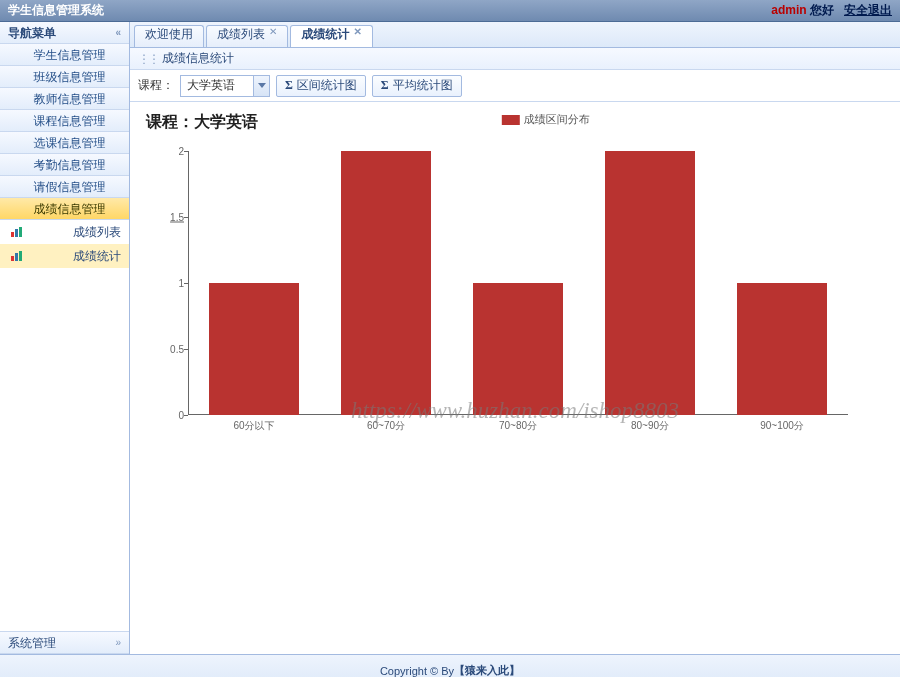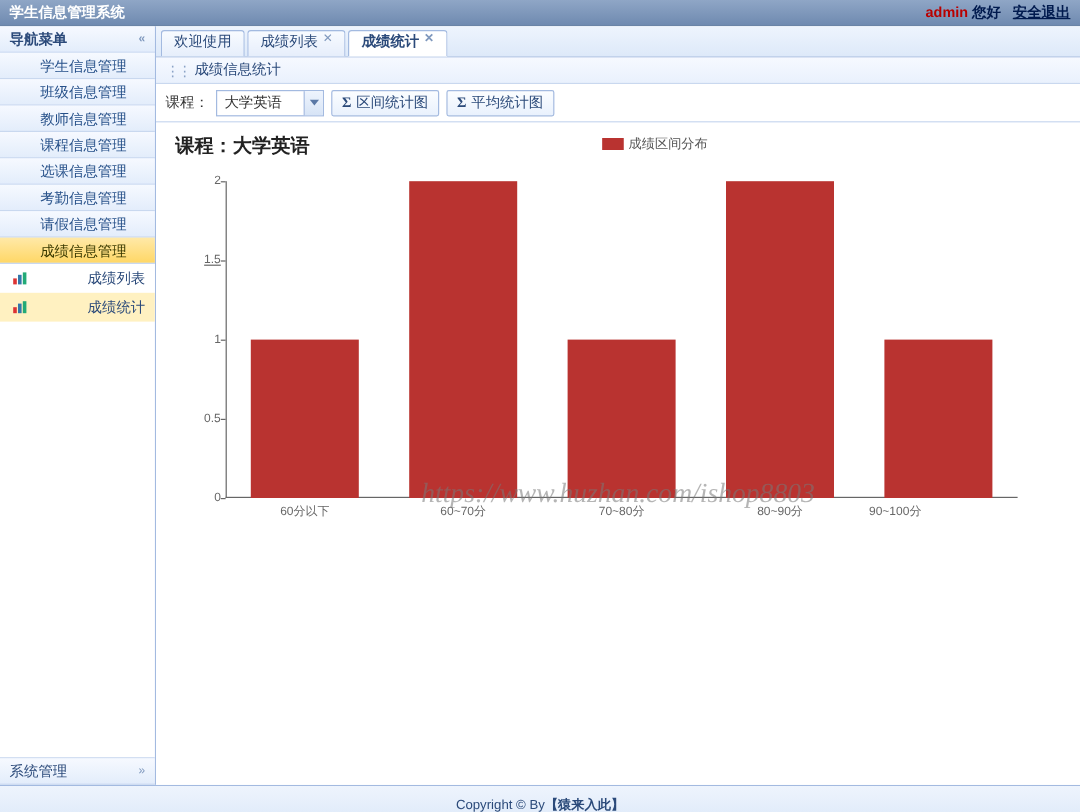--- a/index.html
+++ b/index.html
@@ -204,21 +204,21 @@
           <div class="ylab" style="top: 0px;">2</div>
           <div class="ytick" style="top: 0px;"></div>
           <div class="xlab" style="left: 66px;">60分以下</div>
           <div class="bar" style="left: 21px; height: 132px; width: 90px;"></div>
           <div class="xlab" style="left: 198px;">60~70分</div>
           <div class="bar" style="left: 153px; height: 264px; width: 90px;"></div>
           <div class="xlab" style="left: 330px;">70~80分</div>
           <div class="bar" style="left: 285px; height: 132px; width: 90px;"></div>
           <div class="xlab" style="left: 462px;">80~90分</div>
           <div class="bar" style="left: 417px; height: 264px; width: 90px;"></div>
-          <div class="xlab" style="left: 558px;">90~100分</div>
+          <div class="xlab" style="left: 594px;">90~100分</div>
           <div class="bar" style="left: 549px; height: 132px; width: 90px;"></div>
         </div>
       <div class="watermark">https://www.huzhan.com/ishop8803</div>
     </div>
   </div>
 </div>
 
 <div class="footer">
   <span>Copyright © By </span>
     <b>【猿来入此】</b>

